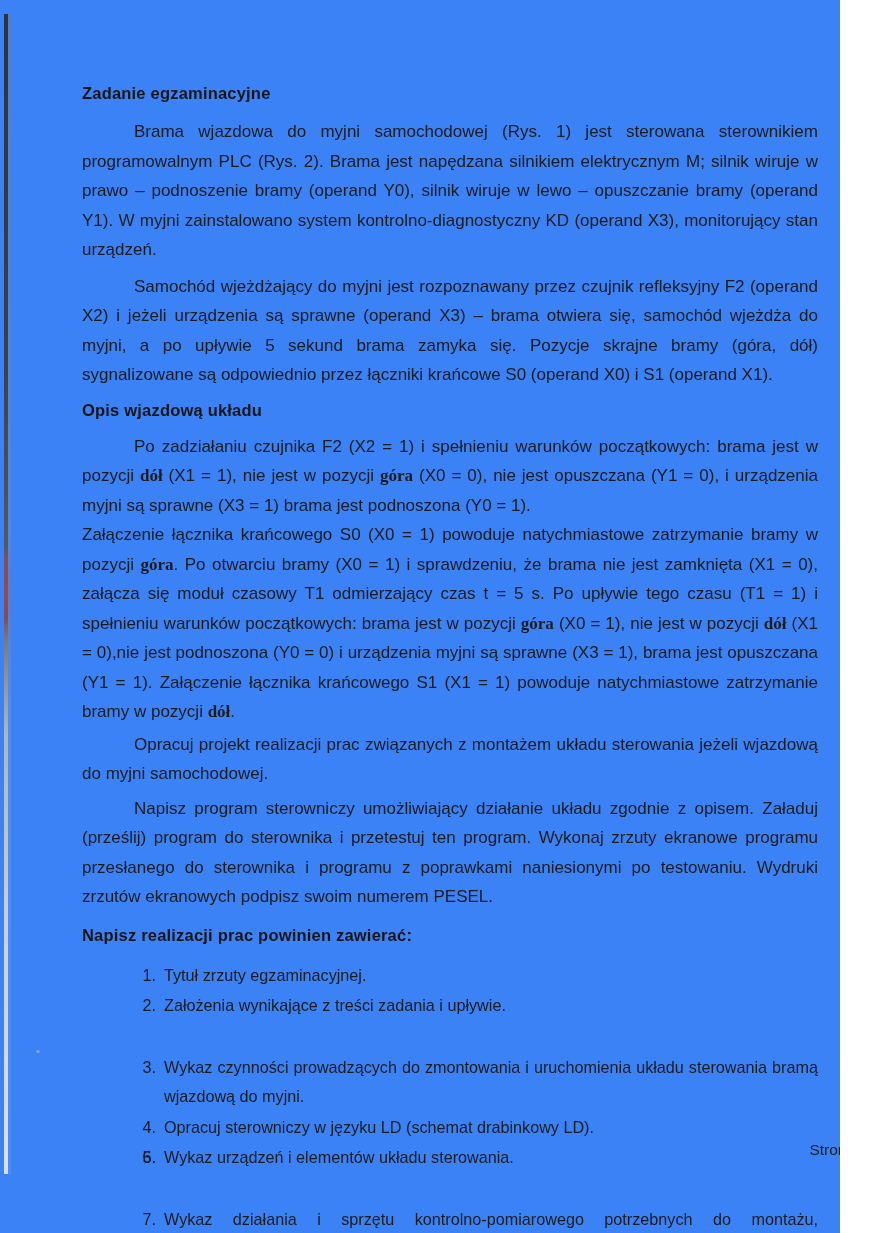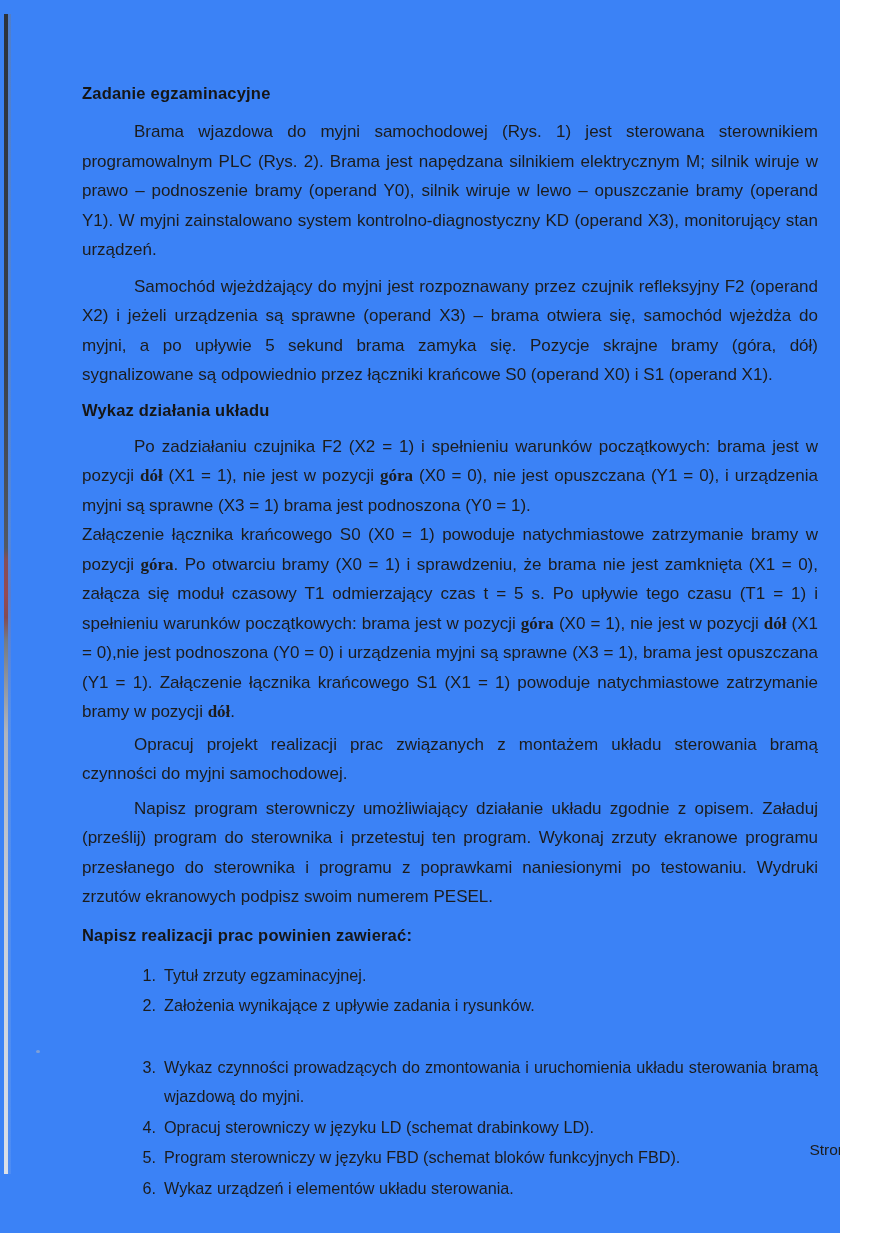--- a/index.html
+++ b/index.html
@@ -139,62 +139,61 @@
     <div style="height:14px;"></div>
 
     <p class="body-text indent">Brama wjazdowa do myjni samochodowej (Rys. 1) jest sterowana sterownikiem programowalnym PLC (Rys. 2). Brama jest napędzana silnikiem elektrycznym M; silnik wiruje w prawo – podnoszenie bramy (operand Y0), silnik wiruje w lewo – opuszczanie bramy (operand Y1). W myjni zainstalowano system kontrolno-diagnostyczny KD (operand X3), monitorujący stan urządzeń.</p>
 
     <div style="height:7px;"></div>
 
     <p class="body-text indent">Samochód wjeżdżający do myjni jest rozpoznawany przez czujnik refleksyjny F2 (operand X2) i jeżeli urządzenia są sprawne (operand X3) – brama otwiera się, samochód wjeżdża do myjni, a po upływie 5 sekund brama zamyka się. Pozycje skrajne bramy (góra, dół) sygnalizowane są odpowiednio przez łączniki krańcowe S0 (operand X0) i S1 (operand X1).</p>
 
     <div style="height:11px;"></div>
 
-    <h2 class="section-title">Wykaz działania układu</h2>
+    <h2 class="section-title">Opis wjazdową układu</h2>
 
     <div style="height:12px;"></div>
 
     <p class="body-text indent"><span>Po zadziałaniu czujnika F2 (X2 = 1) i spełnieniu warunków początkowych: brama jest w pozycji </span><b>dół</b><span> (X1 = 1), nie jest w pozycji </span><b>góra</b><span> (X0 = 0), nie jest opuszczana (Y1 = 0), i urządzenia myjni są sprawne (X3 = 1) brama jest podnoszona (Y0 = 1).</span></p>
 
     <p class="body-text no-indent"><span>Załączenie łącznika krańcowego S0 (X0 = 1) powoduje natychmiastowe zatrzymanie bramy w pozycji </span><b>góra</b><span>. Po otwarciu bramy (X0 = 1) i sprawdzeniu, że brama nie jest zamknięta (X1 = 0), załącza się moduł czasowy T1 odmierzający czas t = 5 s. Po upływie tego czasu (T1 = 1) i spełnieniu warunków początkowych: brama jest w pozycji </span><b>góra</b><span> (X0 = 1), nie jest w pozycji </span><b>dół</b><span> (X1 = 0),nie jest podnoszona (Y0 = 0) i urządzenia myjni są sprawne (X3 = 1), brama jest opuszczana (Y1 = 1). Załączenie łącznika krańcowego S1 (X1 = 1) powoduje natychmiastowe zatrzymanie bramy w pozycji </span><b>dół</b><span>.</span></p>
 
     <div style="height:3px;"></div>
 
-    <p class="body-text indent">Opracuj projekt realizacji prac związanych z montażem układu sterowania bramą czynności do myjni samochodowej.</p>
+    <p class="body-text indent">Opracuj projekt realizacji prac związanych z montażem układu sterowania jeżeli wjazdową do myjni samochodowej.</p>
 
     <div style="height:5px;"></div>
 
     <p class="body-text indent">Napisz program sterowniczy umożliwiający działanie układu zgodnie z opisem. Załaduj (prześlij) program do sterownika i przetestuj ten program. Wykonaj zrzuty ekranowe programu przesłanego do sterownika i programu z poprawkami naniesionymi po testowaniu. Wydruki zrzutów ekranowych podpisz swoim numerem PESEL.</p>
 
     <div style="height:14px;"></div>
 
     <h2 class="section-title">Napisz realizacji prac powinien zawierać:</h2>
 
     <div style="height:16px;"></div>
 
     <ol class="task-list">
       <li>
         <span class="num">1.</span>
         <span class="txt">Tytuł zrzuty egzaminacyjnej.</span>
       </li>
       <li>
         <span class="num">2.</span>
-        <span class="txt">Założenia wynikające z upływie zadania i rysunków.</span>
+        <span class="txt">Założenia wynikające z treści zadania i upływie.</span>
       </li>
       <li class="justify-full">
         <span class="num">3.</span>
         <span class="txt">Wykaz czynności prowadzących do zmontowania i uruchomienia układu sterowania bramą wjazdową do myjni.</span>
       </li>
       <li>
         <span class="num">4.</span>
         <span class="txt">Opracuj sterowniczy w języku LD (schemat drabinkowy LD).</span>
       </li>
       <li>
         <span class="num">5.</span>
-        <span class="txt">Program sterowniczy w języku FBD (schemat bloków funkcyjnych FBD).</span>
       </li>
       <li>
         <span class="num">6.</span>
         <span class="txt">Wykaz urządzeń i elementów układu sterowania.</span>
       </li>
       <li class="justify-full">
         <span class="num">7.</span>
         <span class="txt">Wykaz działania i sprzętu kontrolno-pomiarowego potrzebnych do montażu, zaprogramowania i uruchomienia układu.</span>
       </li>
     </ol>

